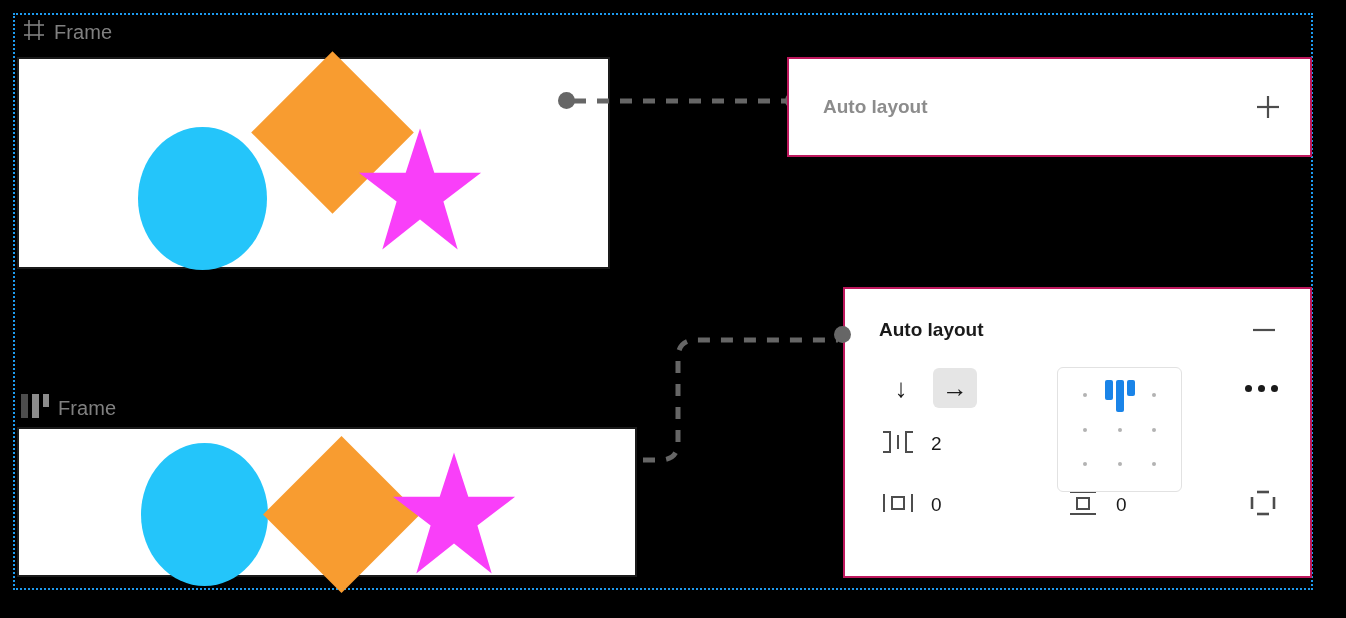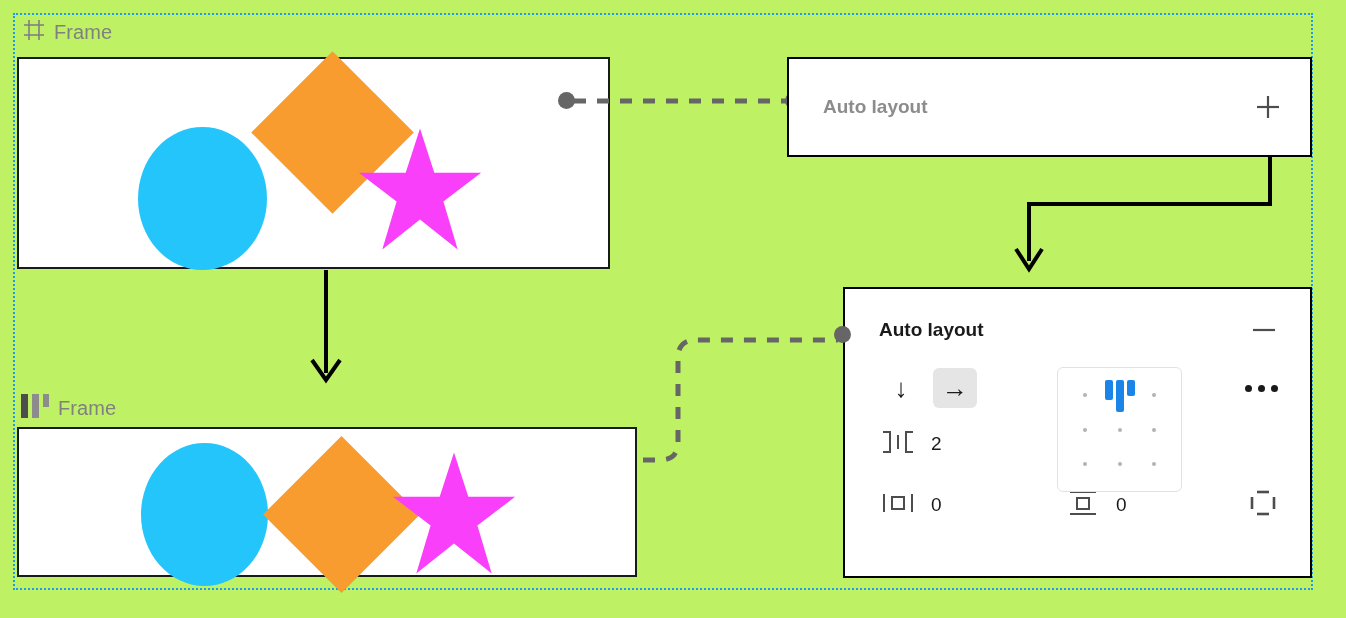--- a/index.html
+++ b/index.html
@@ -7,21 +7,21 @@
     padding: 0;
     background: #ffffff;
   }
   body {
     font-family: "Liberation Sans", sans-serif;
   }
   #canvas {
     position: relative;
     width: 1346px;
     height: 618px;
-    background: #bef264;
+    background: #000000;
     overflow: hidden;
   }
 
   
   .selection-boundary {
     position: absolute;
     left: 13px;
     top: 13px;
     width: 1300px;
     height: 577px;
@@ -69,21 +69,21 @@
   .connector-svg {
     position: absolute;
     overflow: visible;
     pointer-events: none;
   }
 
   
   .panel {
     position: absolute;
     background: #ffffff;
-    border: 2px solid #000000;
+    border: 2px solid #be185d;
     box-sizing: border-box;
   }
   .panel-collapsed {
     display: flex;
     align-items: center;
     padding: 0 26px 0 34px;
   }
   .panel-title-muted {
     font-size: 19px;
     font-weight: bold;

